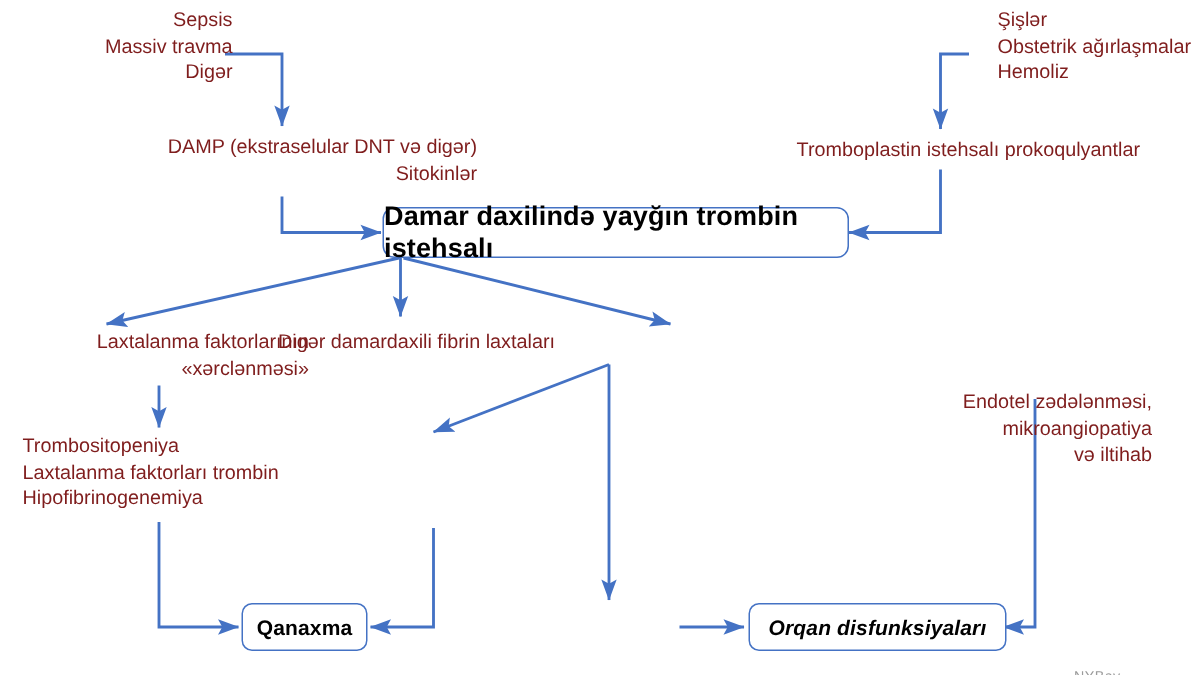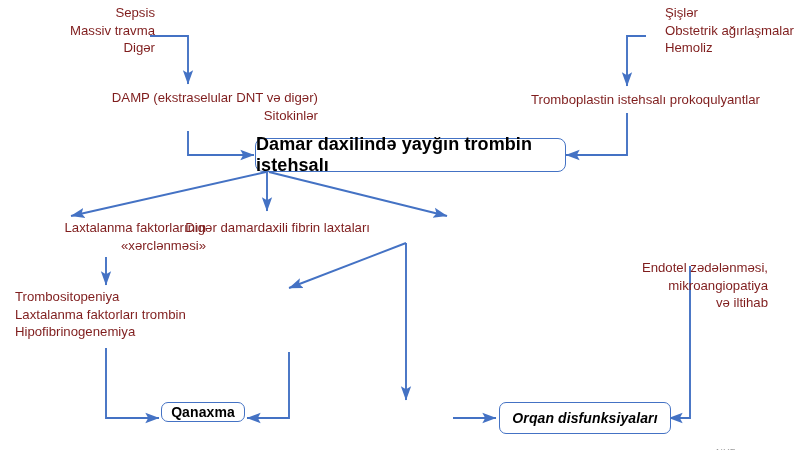--- a/index.html
+++ b/index.html
@@ -124,20 +124,20 @@
 
   <div class="txt center" style="left:588px; top:219px; width:180px;margin-top:40px;">Endotel zədələnməsi,
 mikroangiopatiya
 və iltihab</div>
 
   <div class="txt left" style="left:15px; top:288px; width:230px;">Trombositopeniya
 Laxtalanma faktorları trombin
 Hipofibrinogenemiya</div>
 
 
-  <div class="node" style="left:161px; top:402px; width:84px; height:20px;">Qanaxma</div>
+  <div class="node" style="left:161px; top:402px; width:84px; height:32px;">Qanaxma</div>
 
 
   <div class="node" style="left:499px; top:402px; width:172px; height:32px;font-style:italic;">Orqan disfunksiyaları</div>
 
   <div class="watermark" style="left:716px; top:426px;">NYBay</div>
 
 </div>
 
 </body></html>

